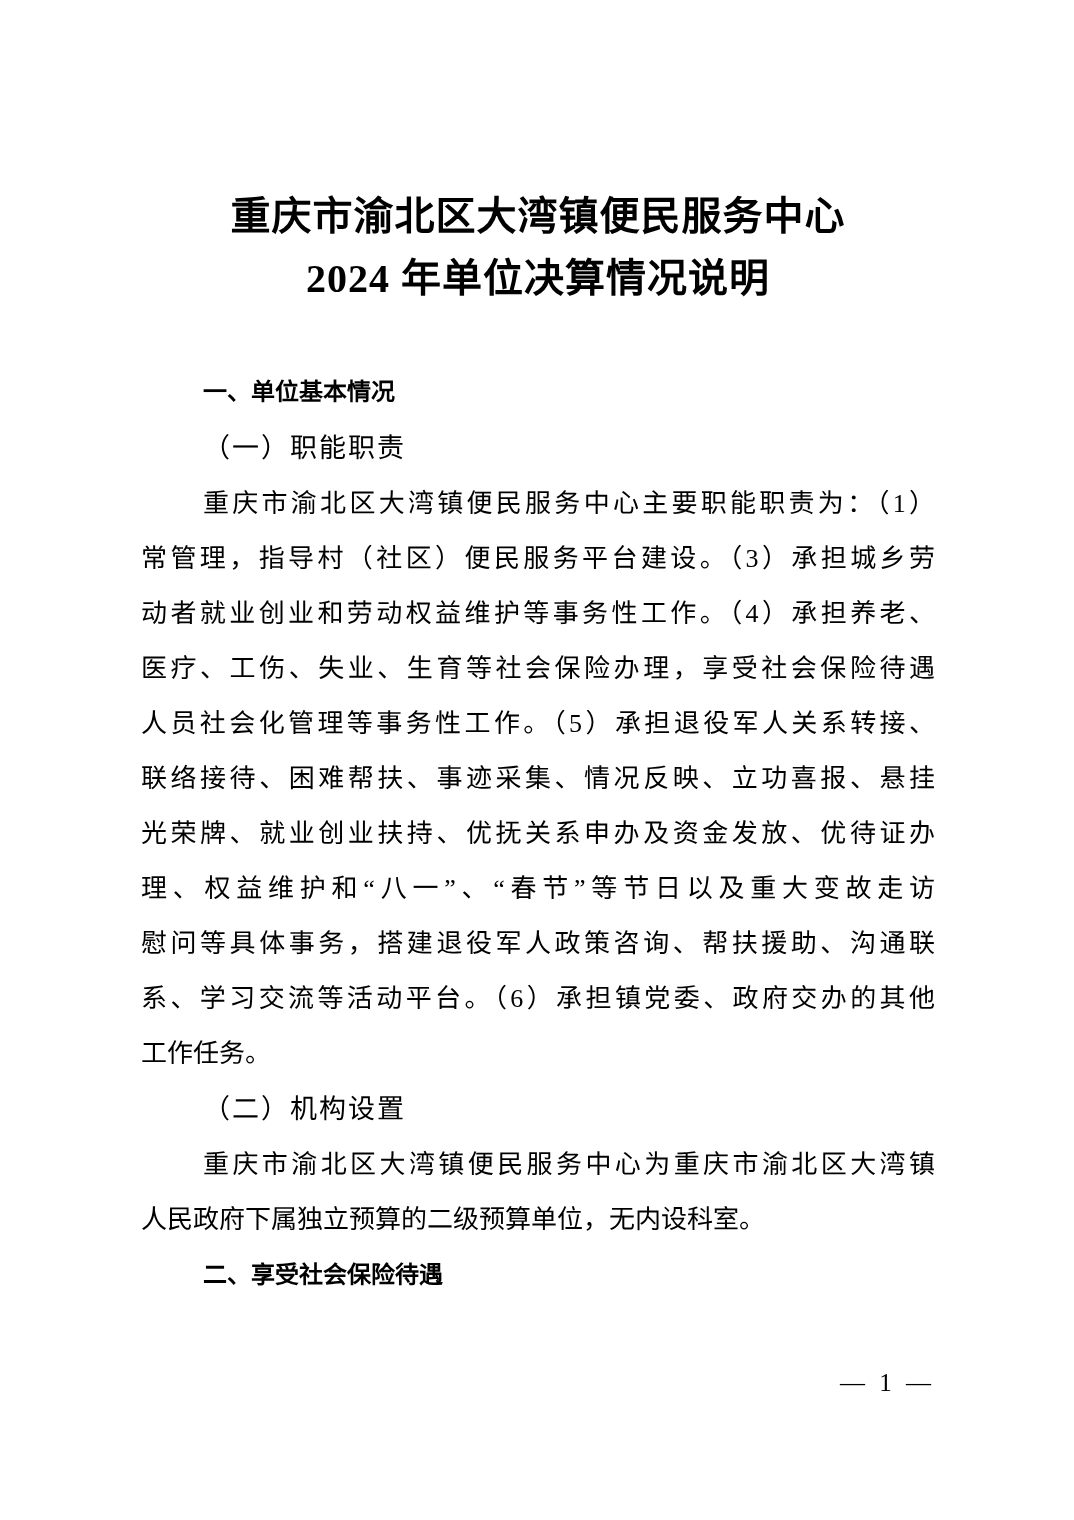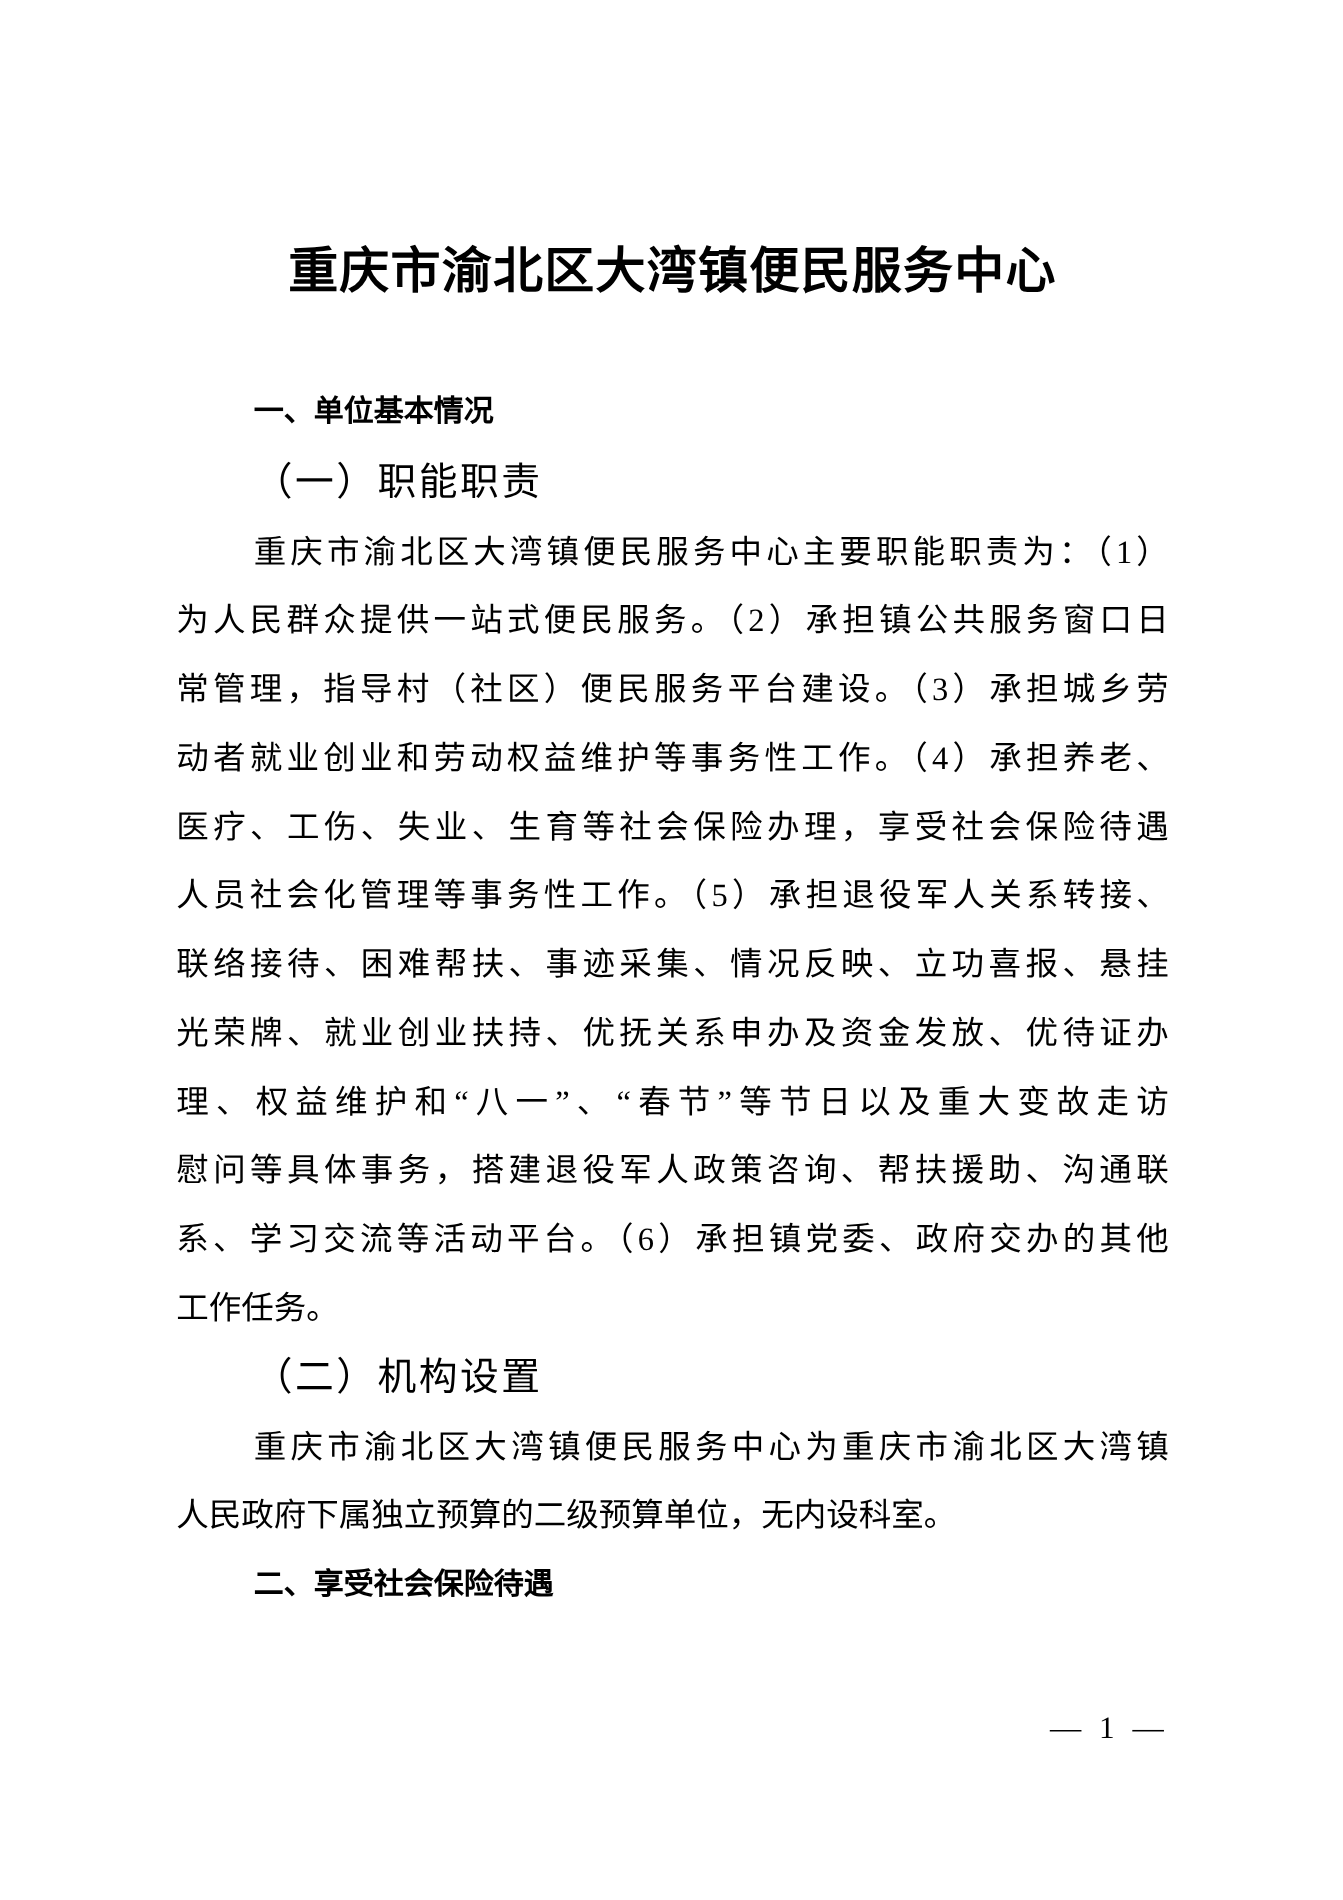--- a/index.html
+++ b/index.html
@@ -29,21 +29,21 @@
   .heading-bold {
     font-family: "Liberation Sans", "DejaVu Sans", sans-serif;
     font-weight: bold;
     font-size: 24px;
     height: 56px;
     line-height: 56px;
     padding-left: 62px;
     white-space: nowrap;
   }
   .heading-kai {
-    font-size: 31px;
+    font-size: 27px;
     height: 56px;
     line-height: 56px;
     padding-left: 62px;
     white-space: nowrap;
     letter-spacing: 2px;
   }
   .sec1-heading { margin-top: 54px; }
   .body-line {
     font-size: 26px;
     height: 55px;
@@ -64,29 +64,29 @@
   }
 </style>
 </head>
 <body>
 
 <div class="page">
   <div class="content">
 
     <h1 class="doc-title">
       <span class="title-line">重庆市渝北区大湾镇便民服务中心</span><br>
+      <span class="title-line">2024 年单位决算情况说明</span>
     </h1>
 
     <div class="heading-bold sec1-heading">一、单位基本情况</div>
 
     <div class="heading-kai">（一）职能职责</div>
 
     <div>
       <div class="body-line first">重庆市渝北区大湾镇便民服务中心主要职能职责为：（1）</div>
-      <div class="body-line">为人民群众提供一站式便民服务。（2）承担镇公共服务窗口日</div>
       <div class="body-line">常管理，指导村（社区）便民服务平台建设。（3）承担城乡劳</div>
       <div class="body-line">动者就业创业和劳动权益维护等事务性工作。（4）承担养老、</div>
       <div class="body-line">医疗、工伤、失业、生育等社会保险办理，享受社会保险待遇</div>
       <div class="body-line">人员社会化管理等事务性工作。（5）承担退役军人关系转接、</div>
       <div class="body-line">联络接待、困难帮扶、事迹采集、情况反映、立功喜报、悬挂</div>
       <div class="body-line">光荣牌、就业创业扶持、优抚关系申办及资金发放、优待证办</div>
       <div class="body-line">理、权益维护和“八一”、“春节”等节日以及重大变故走访</div>
       <div class="body-line">慰问等具体事务，搭建退役军人政策咨询、帮扶援助、沟通联</div>
       <div class="body-line">系、学习交流等活动平台。（6）承担镇党委、政府交办的其他</div>
       <div class="body-line last">工作任务。</div>

